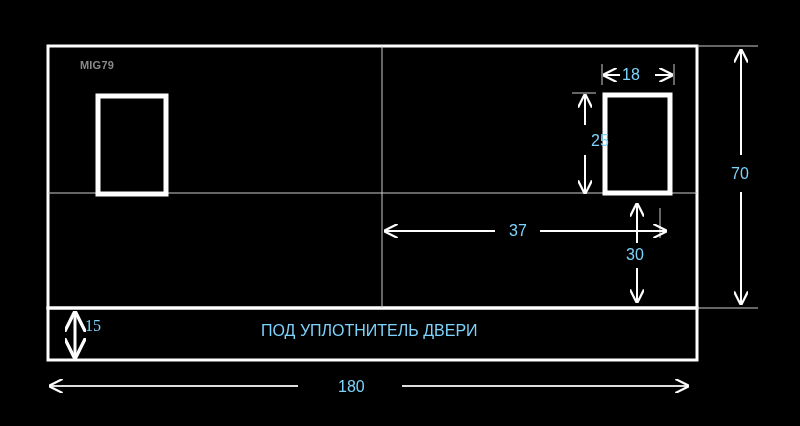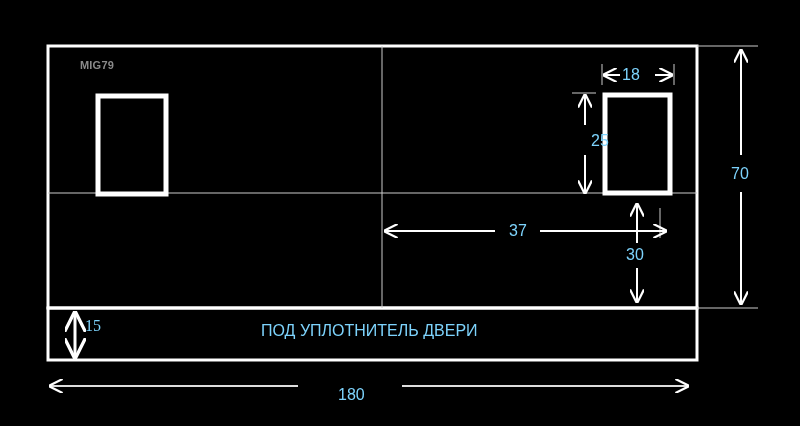--- a/index.html
+++ b/index.html
@@ -56,14 +56,14 @@
 </svg>
 
 <div class="wm">MIG79</div>
 
 <div class="lbl" style="left:622px;top:67px;">18</div>
 <div class="lbl" style="left:575px;top:133px;margin-left:16px;">25</div>
 <div class="lbl" style="left:509px;top:223px;">37</div>
 <div class="lbl" style="left:626px;top:247px;">30</div>
 <div class="lbl" style="left:731px;top:166px;">70</div>
 <div class="lbl" style="left:85px;top:318px;font-family:Liberation Serif, serif;">15</div>
-<div class="lbl" style="left:338px;top:379px;margin-top:8px;">180</div>
+<div class="lbl" style="left:338px;top:379px;">180</div>
 <div class="lbl" style="left:261px;top:323px;">ПОД УПЛОТНИТЕЛЬ ДВЕРИ</div>
 
 </body></html>

